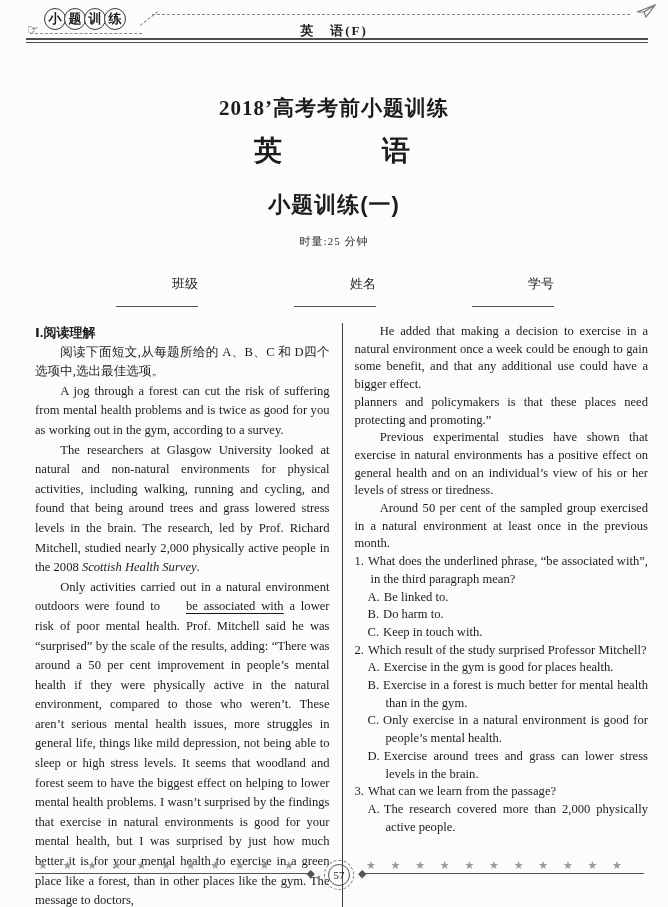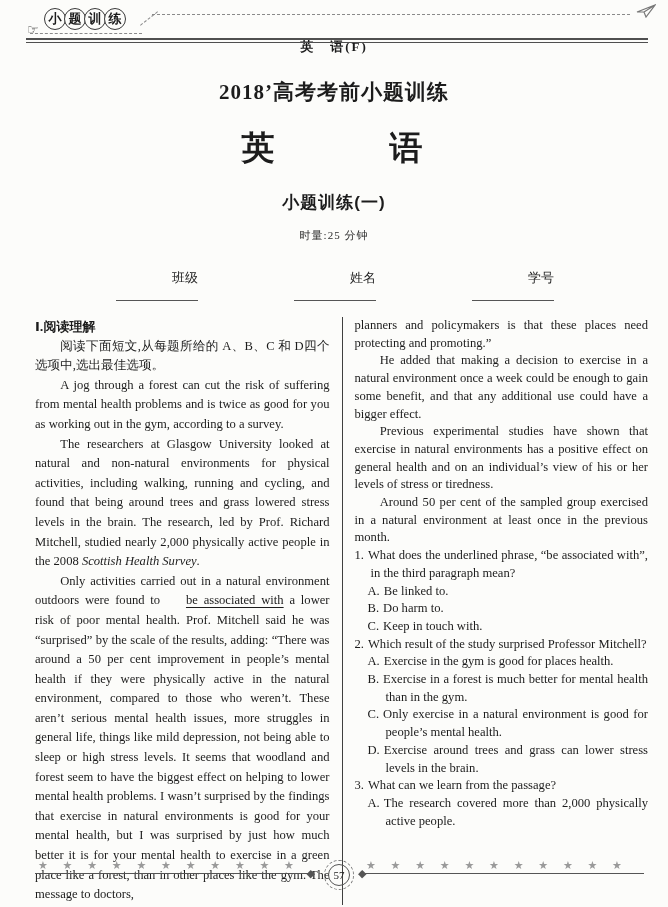--- a/index.html
+++ b/index.html
@@ -22,31 +22,31 @@
     font-size:13px; font-weight:bold; background:#fcfcfa; margin-right:-2px;
     font-family:"Liberation Sans","DejaVu Sans",sans-serif;
   }
   .hand { position:absolute; left:27px; top:22px; font-size:13px; color:#444; }
   .dash-under-logo { position:absolute; left:30px; top:33px; width:112px; border-top:1.5px dashed #8a8a8a; }
   .dash-slant { position:absolute; left:138px; top:18px; width:22px; border-top:1.5px dashed #8a8a8a; transform:rotate(-38deg); }
   .dash-long { position:absolute; left:152px; top:14px; width:478px; border-top:1.5px dashed #8a8a8a; }
   .plane { position:absolute; right:12px; top:4px; color:#666; }
   .hdr-subject {
     position:absolute; left:0; right:0; top:22px; text-align:center;
-    font-size:13px; font-weight:bold; letter-spacing:2px;margin-top:16px;
+    font-size:13px; font-weight:bold; letter-spacing:2px;
   }
   .double-rule {
     position:absolute; left:26px; right:20px; top:38px; height:4.5px;
     border-top:2.5px solid #4f4f4f; border-bottom:1px solid #4f4f4f;
   }
   
   .title-block { text-align:center; }
-  .main-title { margin-top:32px; font-size:21px; font-weight:bold; letter-spacing:1px; }
-  .subject-big { margin-top:20px; font-size:33px; font-weight:bold; letter-spacing:4px; }
-  .subtitle { margin-top:20px; font-size:17px; font-weight:bold; letter-spacing:1px;
+  .main-title { margin-top:48px; font-size:21px; font-weight:bold; letter-spacing:1px; }
+  .subject-big { margin-top:10px; font-size:28px; font-weight:bold; letter-spacing:4px; }
+  .subtitle { margin-top:20px; font-size:22px; font-weight:bold; letter-spacing:1px;
               font-family:"Liberation Sans","DejaVu Sans",sans-serif; }
   .duration { margin-top:14px; font-size:11px; color:#2a2a2a; letter-spacing:1px; }
   
   .student-row { margin:26px auto 0 auto; width:440px; display:flex; justify-content:space-between; font-size:13px; }
   .field { display:flex; align-items:flex-end;flex-direction:column; }
   .blank { display:inline-block; width:82px; border-bottom:1px solid #555; height:14px; margin-left:2px; }
   
   .columns { display:flex; margin:16px 20px 0 35px; min-height:586px; }
   .col { width:50%; font-size:12.6px; text-align:justify; }
   .col-left  { padding-right:12px; line-height:19.6px; }
@@ -134,22 +134,22 @@
 
     <div class="col col-left">
       <div class="sec-head">Ⅰ.阅读理解</div>
       <div class="para">阅读下面短文,从每题所给的 A、B、C 和 D四个选项中,选出最佳选项。</div>
       <div class="para">A jog through a forest can cut the risk of suffering from mental health problems and is twice as good for you as working out in the gym, according to a survey.</div>
       <div class="para"><span>The researchers at Glasgow University looked at natural and non-natural environments for physical activities, including walking, running and cycling, and found that being around trees and grass lowered stress levels in the brain. The research, led by Prof. Richard Mitchell, studied nearly 2,000 physically active people in the 2008 </span><span class="it">Scottish Health Survey</span><span>.</span></div>
       <div class="para"><span>Only activities carried out in a natural environment outdoors were found to </span><span class="ul">be associated with</span><span> a lower risk of poor mental health. Prof. Mitchell said he was “surprised” by the scale of the results, adding: “There was around a 50 per cent improvement in people’s mental health if they were physically active in the natural environment, compared to those who weren’t. These aren’t serious mental health issues, more struggles in general life, things like mild depression, not being able to sleep or high stress levels. It seems that woodland and forest seem to have the biggest effect on helping to lower mental health problems. I wasn’t surprised by the findings that exercise in natural environments is good for your mental health, but I was surprised by just how much better it is for your mental health to exercise in a green place like a forest, than in other places like the gym. The message to doctors,</span></div>
     </div>
 
     <div class="col col-right">
+      <div class="para">He added that making a decision to exercise in a natural environment once a week could be enough to gain some benefit, and that any additional use could have a bigger effect.</div>
       <div class="para no-indent">planners and policymakers is that these places need protecting and promoting.”</div>
-      <div class="para">He added that making a decision to exercise in a natural environment once a week could be enough to gain some benefit, and that any additional use could have a bigger effect.</div>
       <div class="para">Previous experimental studies have shown that exercise in natural environments has a positive effect on general health and on an individual’s view of his or her levels of stress or tiredness.</div>
       <div class="para">Around 50 per cent of the sampled group exercised in a natural environment at least once in the previous month.</div>
 
       <div class="question">
         <div class="q-text"><span class="q-num">1.</span><span>What does the underlined phrase, “be associated with”, in the third paragraph mean?</span></div>
         <div class="option"><span class="opt-label">A.</span><span>Be linked to.</span></div>
         <div class="option"><span class="opt-label">B.</span><span>Do harm to.</span></div>
         <div class="option"><span class="opt-label">C.</span><span>Keep in touch with.</span></div>
       </div>
 

